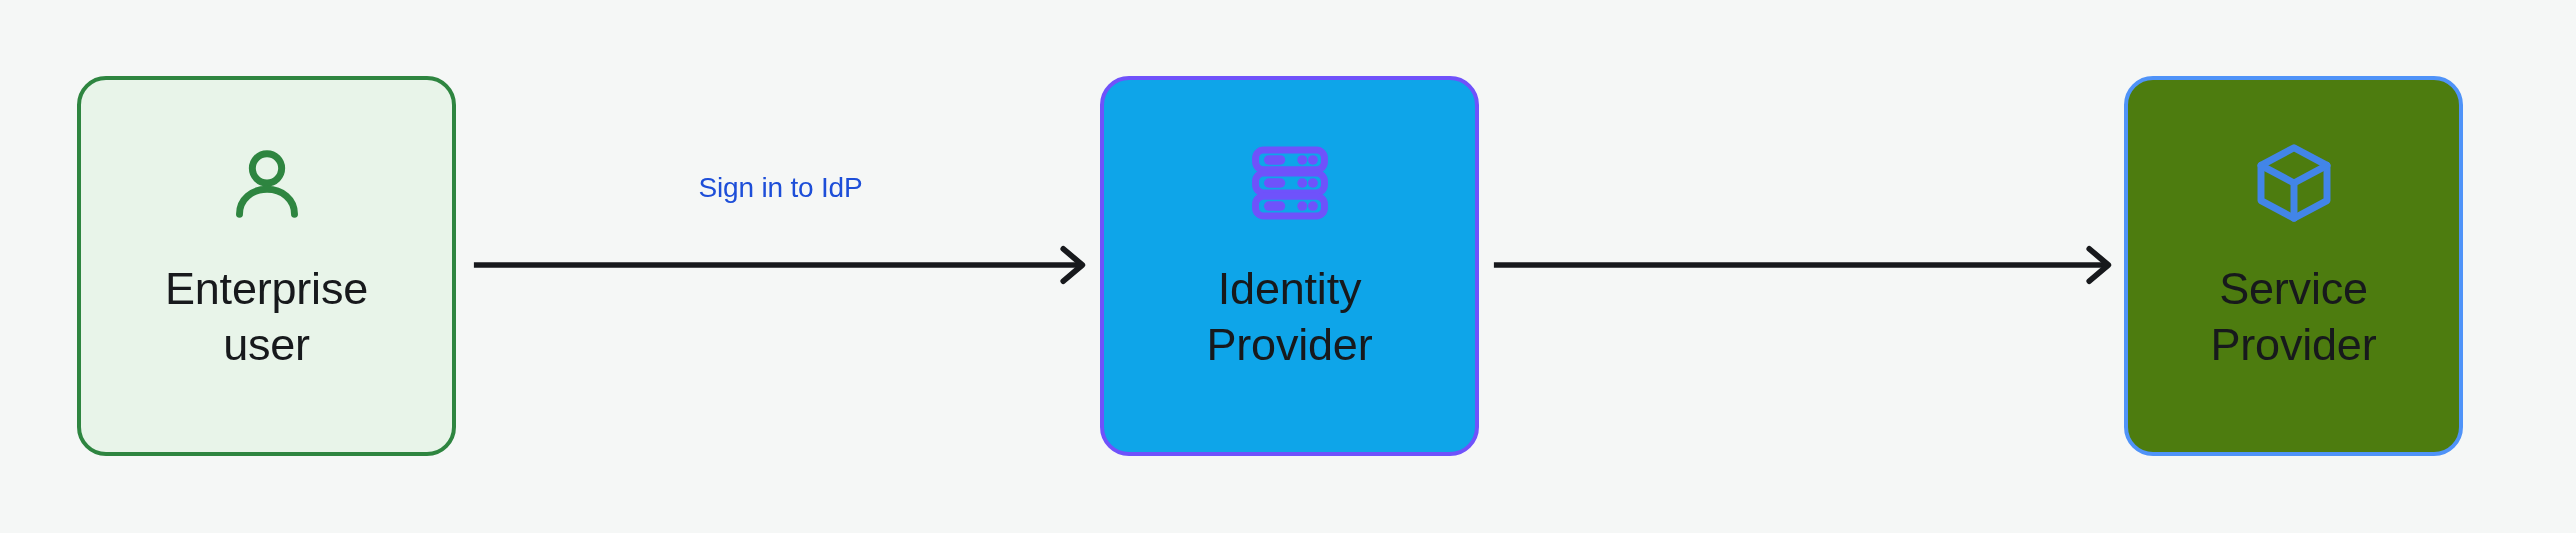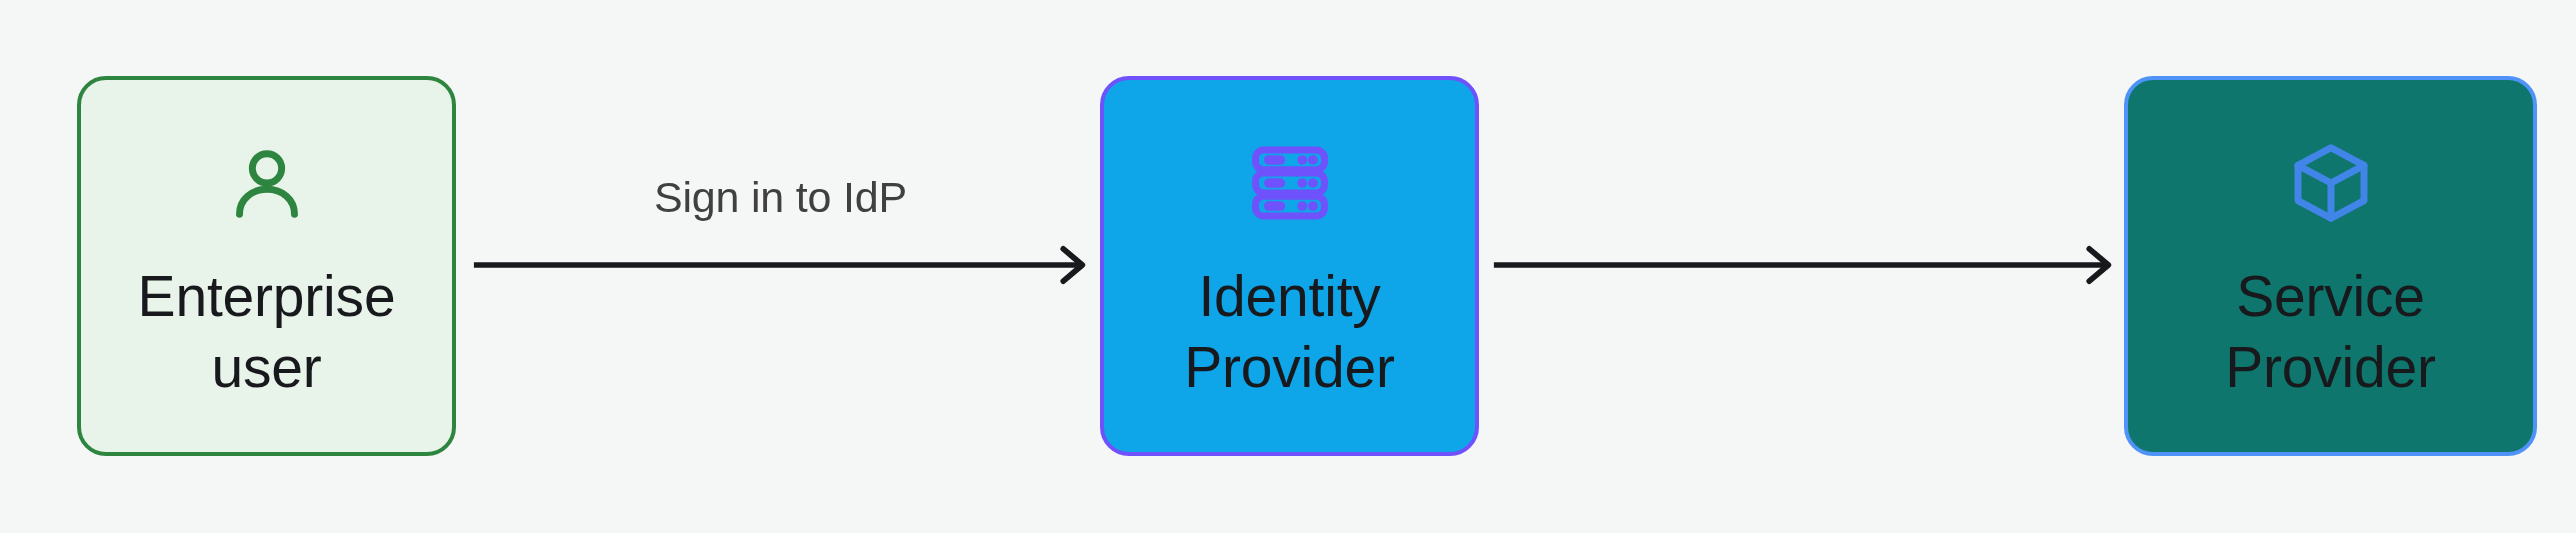--- a/index.html
+++ b/index.html
@@ -29,21 +29,21 @@
     display: flex;
     flex-direction: column;
     align-items: center;
     justify-content: flex-start;
   }
   .node-icon {
     display: block;
     line-height: 0;
   }
   .node-label {
-    font-size: 57px;
+    font-size: 45px;
     line-height: 1.25;
     color: #17191C;
     text-align: center;
     letter-spacing: -0.2px;
     white-space: pre-line;
   }
 
   #node-user {
     left: 77px;
     top: 76px;
@@ -62,42 +62,42 @@
     height: 380px;
     border-color: #6F52FB;
     background: #0ea5e9;
   }
   #node-idp .node-icon { margin-top: 59px; }
   #node-idp .node-label { margin-top: 34px; }
 
   #node-sp {
     left: 2124px;
     top: 76px;
-    width: 413px;
+    width: 339px;
     height: 380px;
     border-color: #4F93F8;
-    background: #0f766e;
+    background: #4d7c0f;
   }
   #node-sp .node-icon { margin-top: 59px; }
   #node-sp .node-label { margin-top: 34px; }
 
   
   .arrow {
     position: absolute;
     height: 42px;
   }
   #arrow-1 { left: 472px; top: 244px; width: 617px; }
   #arrow-2 { left: 1492px; top: 244px; width: 623px; }
 
   
   .edge-label {
     position: absolute;
-    font-size: 43px;
+    font-size: 28px;
     line-height: 1.28;
-    color: #404040;
+    color: #1d4ed8;
     text-align: center;
     white-space: pre-line;
     letter-spacing: -0.2px;
   }
   #edge-label-1 {
     left: 472px;
     top: 170px;
     width: 617px;
   }
   #edge-label-2-top {

